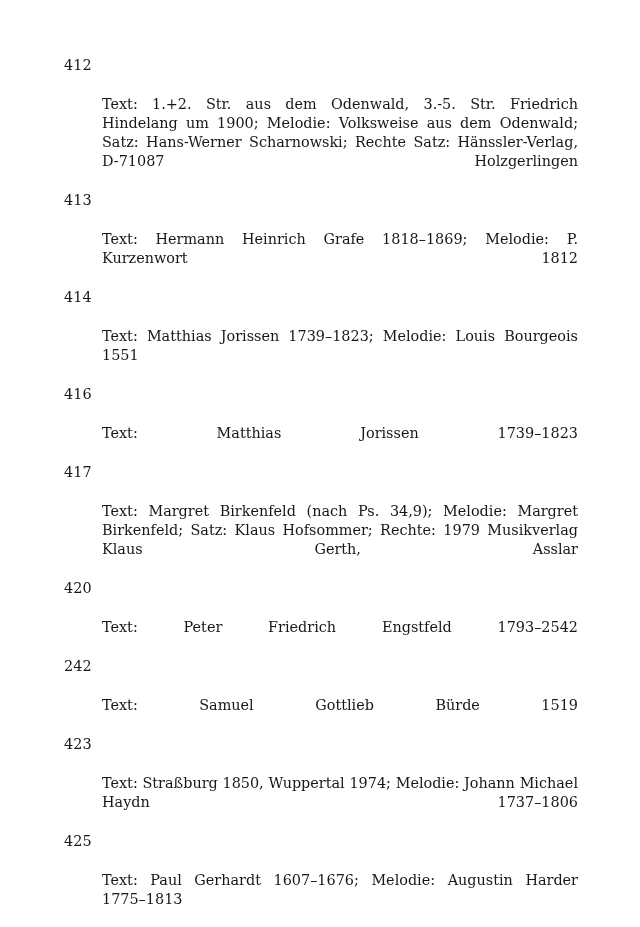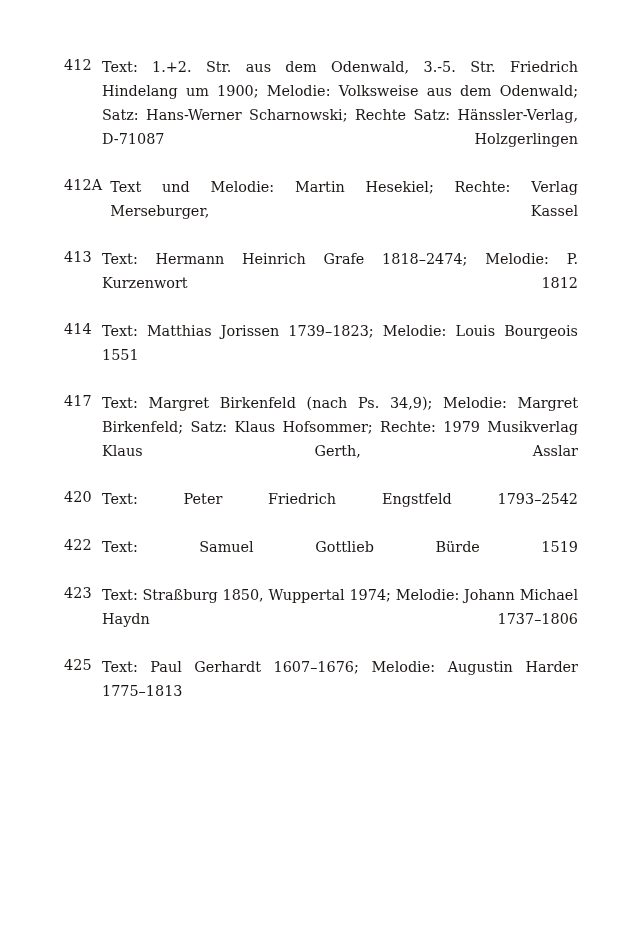--- a/index.html
+++ b/index.html
@@ -43,67 +43,68 @@
     line-height: 21.1px;
     letter-spacing: 0.1px;
     white-space: nowrap;
     font-family: "DejaVu Serif", "Liberation Serif", serif;
   }
 
   .entry-text {
     flex: 1 1 auto;
     padding-left: 8px;
     font-size: 14.4px;
-    line-height: 24px;
+    line-height: 19px;
     text-align: justify;
     text-justify: inter-word;
     hyphens: manual;
     letter-spacing: 0.0px;
     word-spacing: 0.1px;
     font-family: "DejaVu Serif", "Liberation Serif", serif;
+    margin-top: 40px;
   }
 
   
   .entry-text::after {
     content: "";
     display: inline-block;
     width: 100%;
   }
 </style>
 </head>
 <body>
 
 <div class="page">
   <div class="credits-block" id="credits-list">
       <div class="entry">
         <div class="entry-number">412</div>
         <div class="entry-text">Text: 1.+2. Str. aus dem Odenwald, 3.-5. Str. Friedrich Hindelang um 1900; Melodie: Volksweise aus dem Odenwald; Satz: Hans-Werner Scharnowski; Rechte Satz: Hänssler-Verlag, D-71087 Holzgerlingen</div>
       </div>
       <div class="entry">
-        <div class="entry-number">412A</div>
-        <div class="entry-text">Text und Melodie: Martin Hesekiel; Rechte: Verlag Merseburger, Kassel</div>
-      </div>
-      <div class="entry">
         <div class="entry-number">413</div>
-        <div class="entry-text">Text: Hermann Heinrich Grafe 1818–2474; Melodie: P. Kurzenwort 1812</div>
+        <div class="entry-text">Text: Hermann Heinrich Grafe 1818–1869; Melodie: P. Kurzenwort 1812</div>
       </div>
       <div class="entry">
         <div class="entry-number">414</div>
         <div class="entry-text">Text: Matthias Jorissen 1739–1823; Melodie: Louis Bourgeois 1551</div>
+      </div>
+      <div class="entry">
+        <div class="entry-number">416</div>
+        <div class="entry-text">Text: Matthias Jorissen 1739–1823</div>
       </div>
       <div class="entry">
         <div class="entry-number">417</div>
         <div class="entry-text">Text: Margret Birkenfeld (nach Ps. 34,9); Melodie: Margret Birkenfeld; Satz: Klaus Hofsommer; Rechte: 1979 Musikverlag Klaus Gerth, Asslar</div>
       </div>
       <div class="entry">
         <div class="entry-number">420</div>
         <div class="entry-text">Text: Peter Friedrich Engstfeld 1793–2542</div>
       </div>
       <div class="entry">
-        <div class="entry-number">422</div>
+        <div class="entry-number">242</div>
         <div class="entry-text">Text: Samuel Gottlieb Bürde 1519</div>
       </div>
       <div class="entry">
         <div class="entry-number">423</div>
         <div class="entry-text">Text: Straßburg 1850, Wuppertal 1974; Melodie: Johann Michael Haydn 1737–1806</div>
       </div>
       <div class="entry">
         <div class="entry-number">425</div>
         <div class="entry-text">Text: Paul Gerhardt 1607–1676; Melodie: Augustin Harder 1775–1813</div>
       </div>

